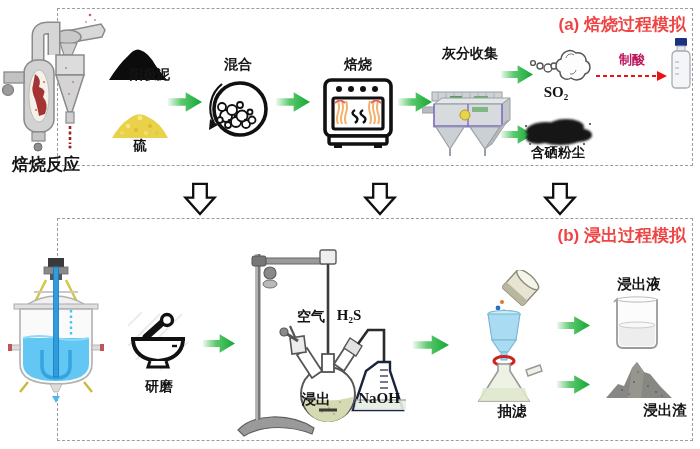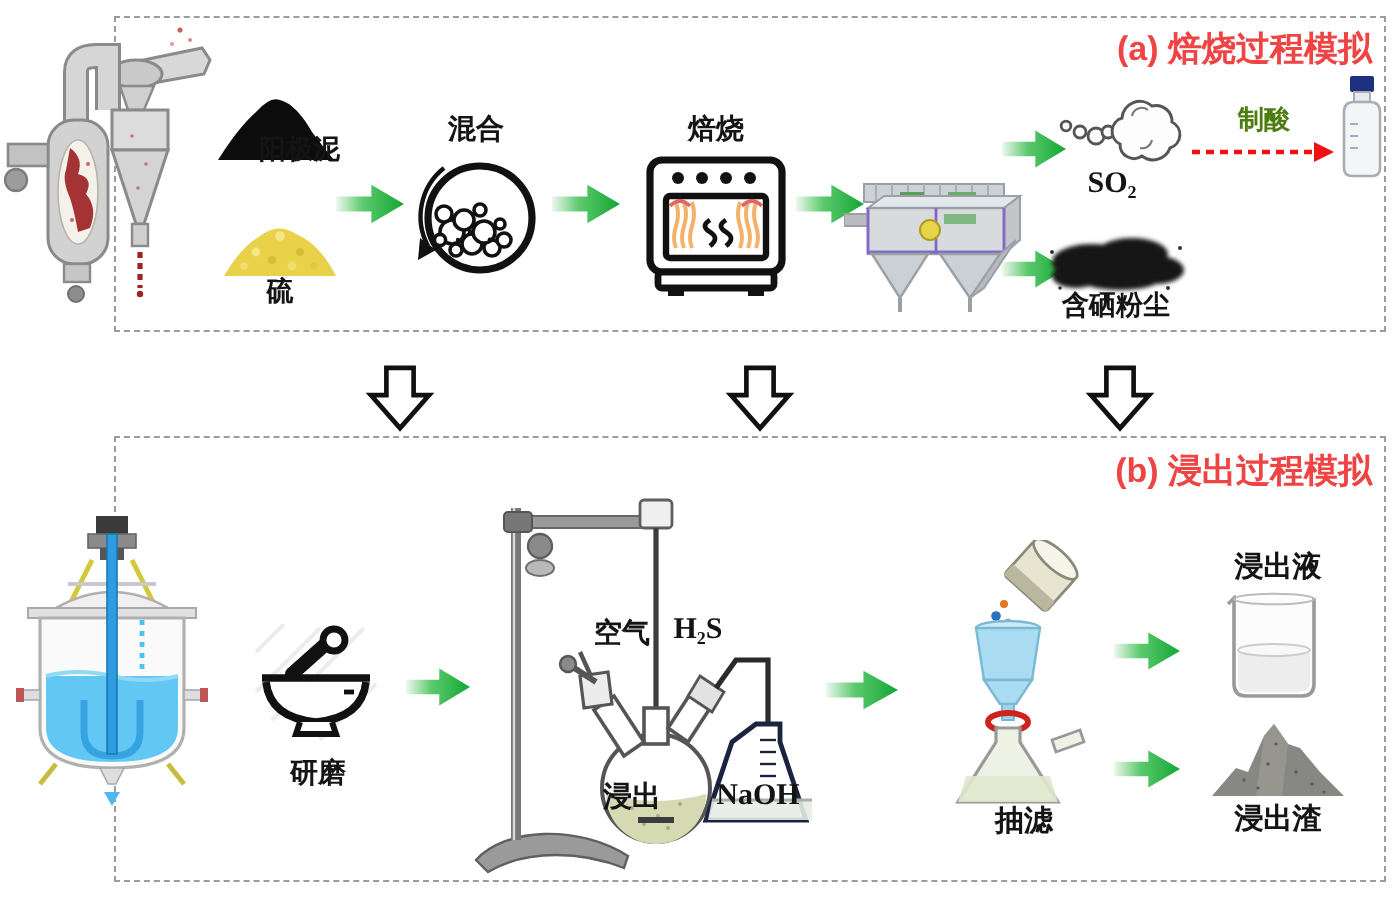--- a/index.html
+++ b/index.html
@@ -5,21 +5,21 @@
   html,body{margin:0;padding:0;background:#fff;}
   #canvas{position:relative;width:700px;height:449px;background:#ffffff;overflow:hidden;
           font-family:"Liberation Sans","DejaVu Sans",sans-serif;}
   .box{position:absolute;border:1.6px dashed #9c9c9c;}
   .lbl{position:absolute;font-weight:bold;color:#141414;text-align:center;line-height:1.1;white-space:nowrap;}
   .lbl.s14{font-size:14px;}
   .lbl.s13{font-size:13.5px;}
   .lbl.s17{font-size:17px;}
   .lbl.serif{font-family:"Liberation Serif","DejaVu Serif",serif;font-size:15px;}
   .title{position:absolute;font-weight:bold;color:#ef4444;font-size:17px;text-align:right;white-space:nowrap;}
-  .red{color:#4d7c0f;font-family:Liberation Serif, serif;}
+  .red{color:#be185d;font-family:Liberation Serif, serif;}
   .icon{position:absolute;}
   .icon svg{display:block;width:100%;height:100%;}
   .garrow{position:absolute;background:linear-gradient(90deg,#eef8ee 0%,#5cc96e 40%,#12a733 100%);
           clip-path:polygon(0% 33%,52% 33%,52% 6%,100% 50%,52% 94%,52% 67%,0% 67%);}
 </style>
 </head>
 <body>
 
 <div id="canvas">
 
@@ -52,20 +52,21 @@
       <ellipse cx="37" cy="86" rx="10" ry="26" fill="#f4f0ea" stroke="#b9b3aa" stroke-width="0.8"></ellipse>
       <path d="M33,64 q7,5 4,13 q8,2 4,10 q6,7 2,17 l-6,2 q-2,-11 -4,-17 q-4,-9 -2,-14 z" fill="#9b1f1f" opacity="0.9"></path>
       <circle cx="42" cy="72" r="1" fill="#c66"></circle>
         <circle cx="34" cy="100" r="1" fill="#c66"></circle>
       <rect x="2" y="62" width="20" height="11" fill="#c2c2c2" stroke="#8a8a8a" stroke-width="1.3"></rect>
       <circle cx="6" cy="80" r="5.5" fill="#9c9c9c" stroke="#7c7c7c" stroke-width="1.2"></circle>
       <rect x="30" y="122" width="13" height="9" fill="#c6c6c6" stroke="#8a8a8a" stroke-width="1.2"></rect>
       <circle cx="36" cy="137" r="4" fill="#8d8d8d" stroke="#6f6f6f" stroke-width="1"></circle>
     </svg>
   </div>
+  <div class="lbl s17" style="left:12px;top:156px;">焙烧反应</div>
 
   <div class="icon" style="left:107px;top:44px;width:62px;height:38px;">
     <svg viewBox="0 0 62 38">
       <path d="M2,36 Q12,20 21,12 Q28,4 33,6 Q41,8 49,22 Q55,30 60,36 Z" fill="#0c0c0c"></path>
     </svg>
   </div>
   <div class="lbl s13" style="left:106px;top:68px;width:64px;text-align:right;">阳极泥</div>
 
   <div class="icon" style="left:110px;top:106px;width:60px;height:34px;">
     <svg viewBox="0 0 60 34">
@@ -133,20 +134,21 @@
       <path d="M33,38 q-5,3 0,6 q5,3 0,7" stroke="#111" stroke-width="2.4" fill="none"></path>
       <path d="M41,38 q-5,3 0,6 q5,3 0,7" stroke="#111" stroke-width="2.4" fill="none"></path>
       <rect x="7" y="64" width="58" height="8" rx="2" fill="#fff" stroke="#111" stroke-width="3.4"></rect>
       <rect x="12" y="72" width="8" height="4" fill="#111"></rect>
         <rect x="52" y="72" width="8" height="4" fill="#111"></rect>
     </svg>
   </div>
 
   <div class="garrow" style="left:398px;top:91px;width:34px;height:22px;"></div>
 
+  <div class="lbl s14" style="left:428px;top:46px;width:84px;">灰分收集</div>
   <div class="icon" style="left:422px;top:74px;width:95px;height:86px;">
     <svg viewBox="0 0 95 86">
       <rect x="10" y="18" width="70" height="9" fill="#ced2d6" stroke="#9aa0a6" stroke-width="1"></rect>
       <g stroke="#aab0b6" stroke-width="1">
           <line x1="16" y1="18" x2="16" y2="27"></line>
           <line x1="24" y1="18" x2="24" y2="27"></line>
           <line x1="32" y1="18" x2="32" y2="27"></line>
           <line x1="40" y1="18" x2="40" y2="27"></line>
           <line x1="48" y1="18" x2="48" y2="27"></line>
           <line x1="56" y1="18" x2="56" y2="27"></line>
@@ -383,15 +385,15 @@
           <circle cx="18" cy="32" r="0.9"></circle>
           <circle cx="30" cy="24" r="0.9"></circle>
           <circle cx="44" cy="28" r="0.9"></circle>
           <circle cx="52" cy="34" r="0.9"></circle>
           <circle cx="34" cy="14" r="0.8"></circle>
           <circle cx="25" cy="36" r="0.8"></circle>
           <circle cx="58" cy="38" r="0.8"></circle>
         </g>
     </svg>
   </div>
-  <div class="lbl s14" style="left:608px;top:403px;width:62px;font-size:14.5px;">浸出渣</div>
+  <div class="lbl s14" style="left:634px;top:403px;width:62px;font-size:14.5px;">浸出渣</div>
 
 </div>
 
 </body></html>

